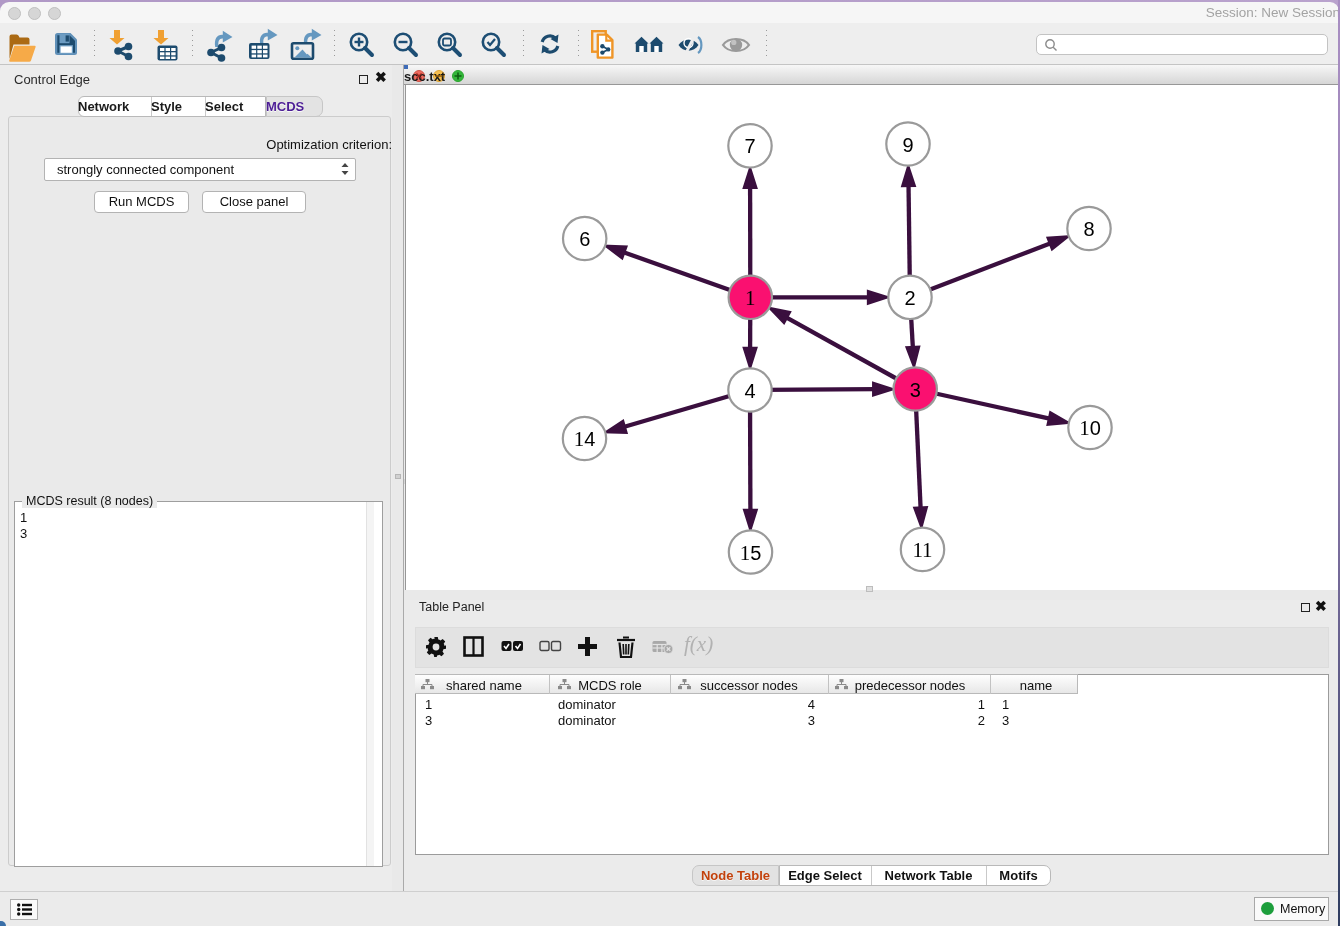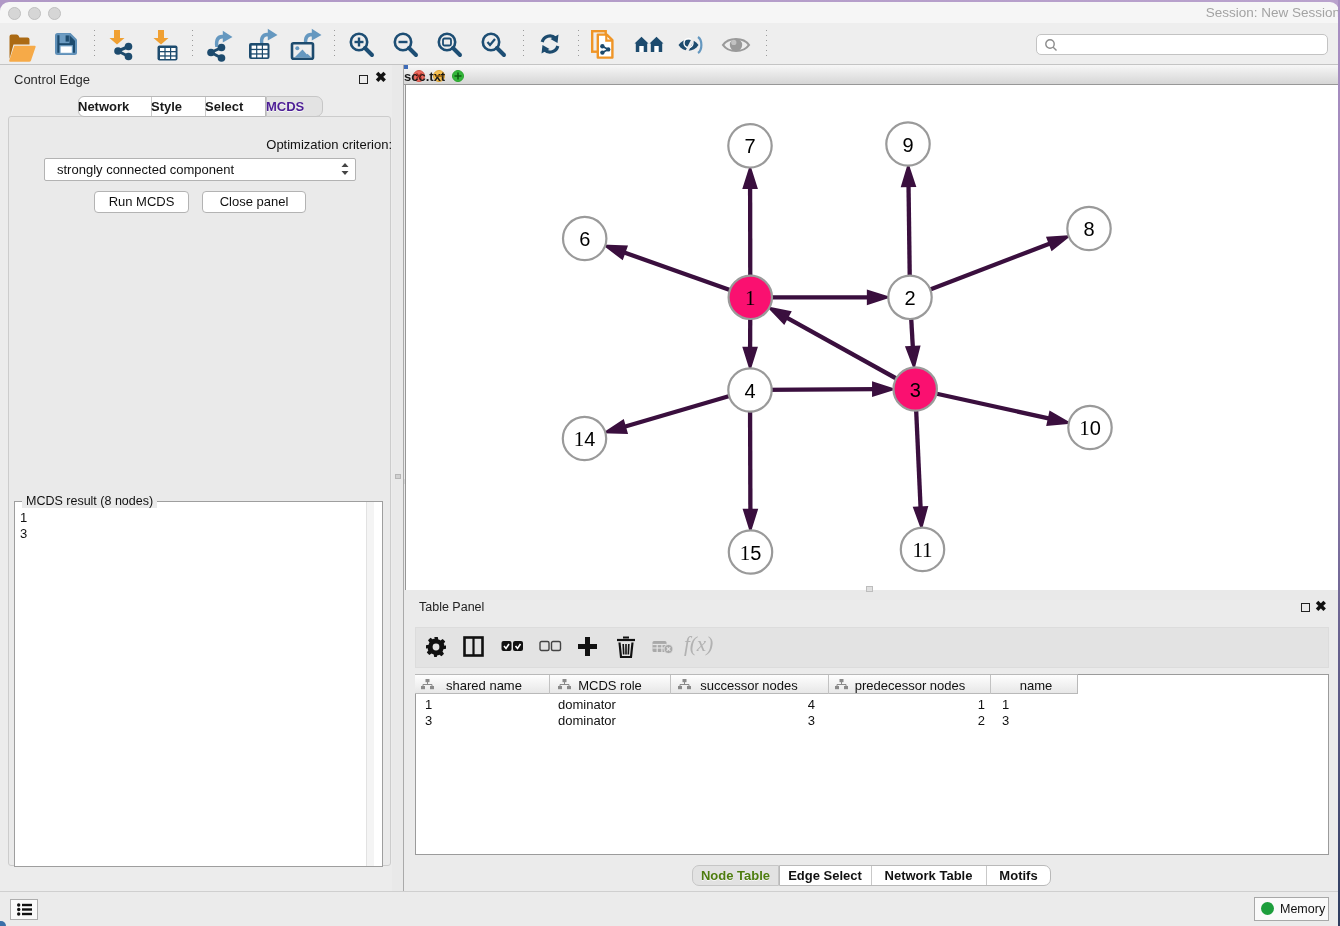--- a/index.html
+++ b/index.html
@@ -448,21 +448,21 @@
 <svg class="abs" style="left:433px;top:70px" width="12" height="12" viewBox="0 0 12 12">
     <line x1="2.5" y1="6" x2="9.5" y2="6" stroke="#98610a" stroke-width="1.6"></line>
   </svg>
 <svg class="abs" style="left:452px;top:70px" width="12" height="12" viewBox="0 0 12 12">
     <path d="M6 2.5 v7 M2.5 6 h7" stroke="#0e5e11" stroke-width="1.6"></path>
   </svg>
 <div class="abs" style="left:692px;top:865px;width:87px;height:21px;background:#e2e2e2;border:1px solid #c6c6c6;border-radius:7px 0 0 7px"></div>
 <div class="abs" style="left:779px;top:865px;width:272px;height:21px;background:#fff;border:1px solid #b9b9b9;border-radius:0 7px 7px 0"></div>
 <div class="abs" style="left:871px;top:866px;width:1px;height:19px;background:#c9c9c9"></div>
 <div class="abs" style="left:986px;top:866px;width:1px;height:19px;background:#c9c9c9"></div>
-<div class="btabt" style="left:692px;width:87px;color:#4d7c0f;text-shadow:0 1px 0 #f6f6f6">Node Table</div>
+<div class="btabt" style="left:692px;width:87px;color:#c2410c;text-shadow:0 1px 0 #f6f6f6">Node Table</div>
 <div class="btabt" style="left:779px;width:92px">Edge Select</div>
 <div class="btabt" style="left:871px;width:115px">Network Table</div>
 <div class="btabt" style="left:986px;width:65px">Motifs</div>
 
 <div class="abs" id="status"></div>
 <div class="abs" id="lbtn"></div>
 <div class="abs" id="membtn"></div>
 <div class="abs" id="memdot"></div>
 <div class="abs" id="memtxt">Memory</div>
 <div class="abs" id="bluedot"></div>

